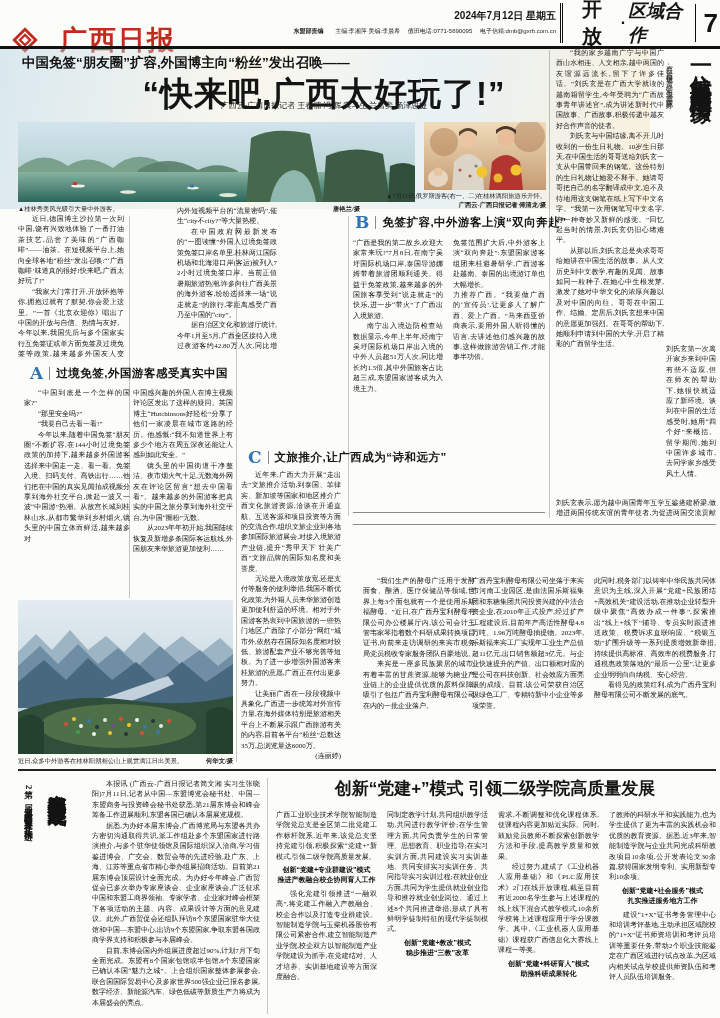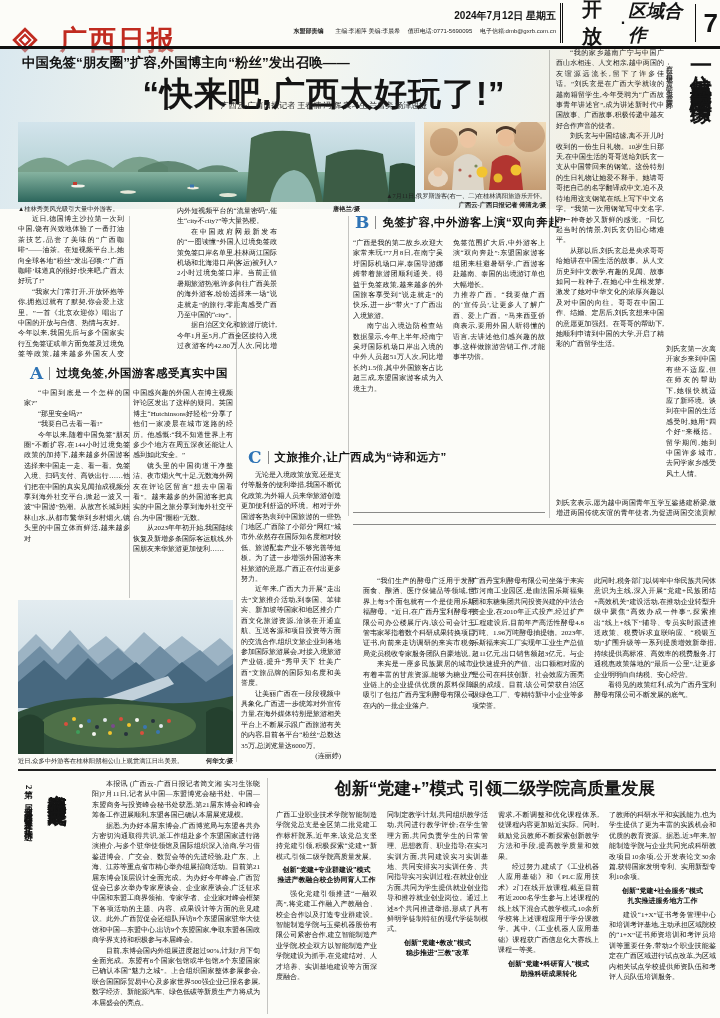--- a/index.html
+++ b/index.html
@@ -222,22 +222,22 @@
       <p>镜头里的中国街道干净整洁、夜市烟火气十足,无数海外网友在评论区留言“想去中国看看”。越来越多的外国游客把真实的中国之旅分享到海外社交平台,为中国“圈粉”无数。</p>
       <p>从2023年年初开始,我国陆续恢复及新增多条国际客运航线,外国朋友来华旅游更加便利……</p>
     </div>
 
   <div class="abs sec" style="left:248px;top:447px;">
     <span class="letter">C</span>
     <span class="bar"></span>
     <span class="t">文旅推介,让广西成为“诗和远方”</span>
   </div>
   <div class="abs col" style="left:241px;top:470px;width:100px;height:292px;">
+      <p>近年来,广西大力开展“走出去”文旅推介活动,到泰国、菲律宾、新加坡等国家和地区推介广西文化旅游资源,洽谈在开通直航、互送客源和项目投资等方面的交流合作,组织文旅企业到各地参加国际旅游展会,对接入境旅游产业链,提升“秀甲天下 壮美广西”文旅品牌的国际知名度和美誉度。</p>
       <p>无论是入境政策放宽,还是支付等服务的便利举措,我国不断优化政策,为外籍人员来华旅游创造更加便利舒适的环境。相对于外国游客热衷到中国旅游的一些热门地区,广西除了小部分“网红”城市外,依然存在国际知名度相对较低、旅游配套产业不够完善等短板。为了进一步增强外国游客来桂旅游的意愿,广西正在付出更多努力。</p>
-      <p>近年来,广西大力开展“走出去”文旅推介活动,到泰国、菲律宾、新加坡等国家和地区推介广西文化旅游资源,洽谈在开通直航、互送客源和项目投资等方面的交流合作,组织文旅企业到各地参加国际旅游展会,对接入境旅游产业链,提升“秀甲天下 壮美广西”文旅品牌的国际知名度和美誉度。</p>
       <p>让美丽广西在一段段视频中具象化,广西进一步统筹对外宣传力量,在海外媒体特别是旅游相关平台上不断展示跟广西旅游有关的内容,目前各平台“粉丝”总数达35万,总浏览量达6000万。</p>
       <p class="credit">(连丽婷)</p>
     </div>
 
   <div class="abs sec" style="left:355px;top:212px;">
     <span class="letter">B</span>
     <span class="bar"></span>
     <span class="t">免签扩容,中外游客上演“双向奔赴”</span>
   </div>
   <div class="abs col" style="left:353px;top:238px;width:90px;height:266px;">

